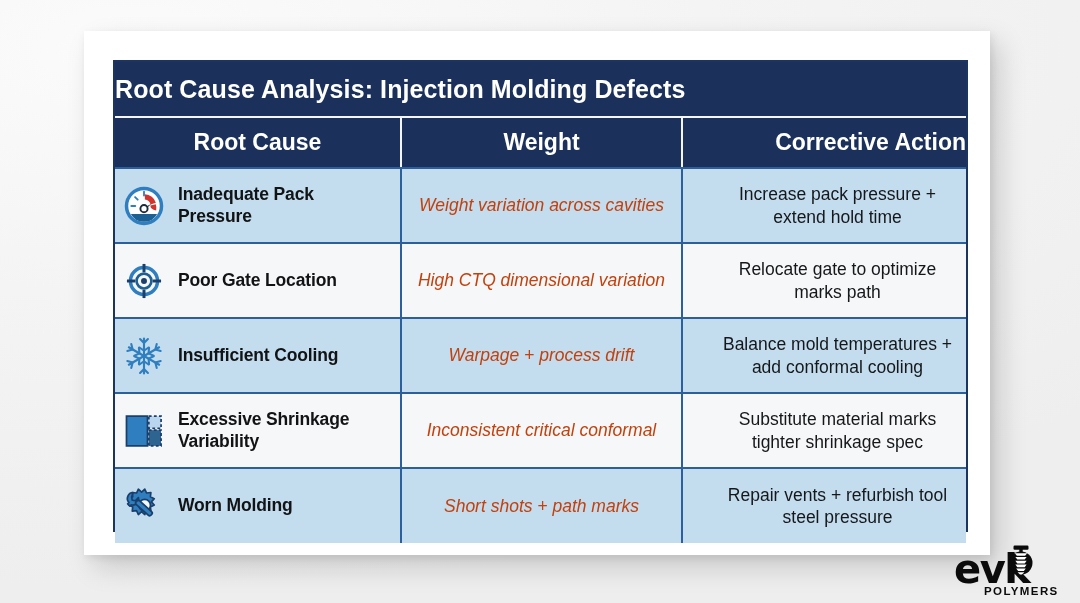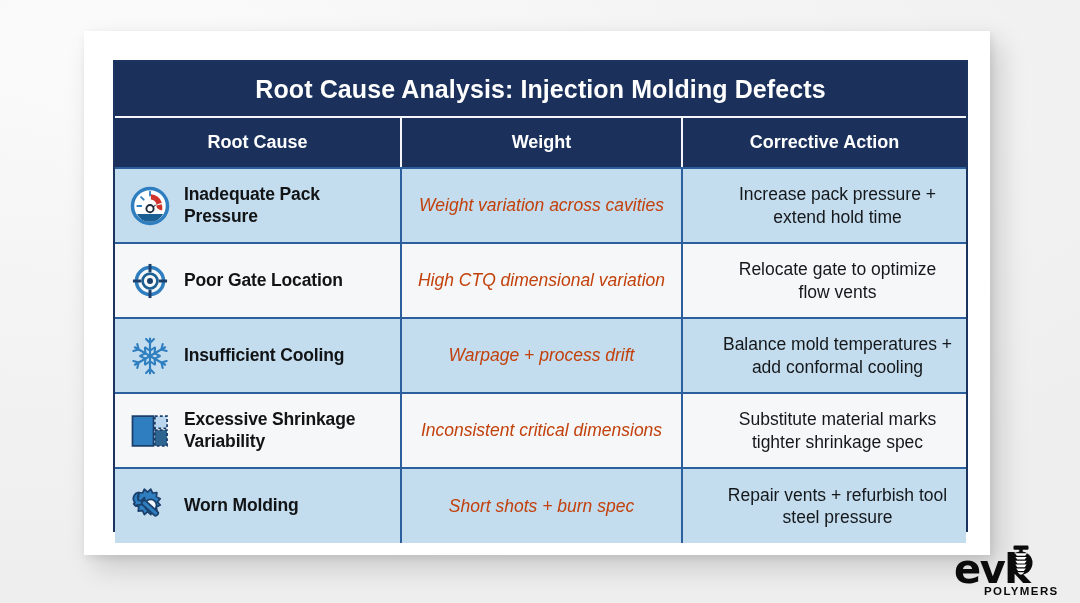--- a/index.html
+++ b/index.html
@@ -48,40 +48,40 @@
     width: 100%;
     height: 100%;
     border-collapse: collapse;
     table-layout: fixed;
   }
 
   
   .title-bar td {
     background: #1b315c;
     color: #ffffff;
-    text-align: center;
+    text-align: left;
     height: 55px;
     font-size: 25px;
     font-weight: bold;
     letter-spacing: 0.1px;
     border-bottom: 2px solid #f4f6fa;
   }
 
   
   .col-head th {
     background: #1b315c;
     color: #ffffff;
     text-align: center;
     height: 51px;
-    font-size: 18px;
+    font-size: 23px;
     font-weight: bold;
     border-right: 2px solid #f4f6fa;
     border-bottom: 2px solid #2c5f9e;
   }
-  .col-head th:last-child { border-right: none; }
+  .col-head th:last-child { border-right: none; text-align: right; }
 
   
   tbody tr { height: 75px; }
   tbody tr.shade td { background: #c3dcee; }
   tbody tr.plain td { background: #f6f7f8; }
 
   tbody td {
     border-right: 2px solid #2c5f9e;
     border-bottom: 2px solid #2c5f9e;
     padding: 6px 12px;
@@ -89,21 +89,21 @@
   }
   tbody td:last-child { border-right: none; padding-left: 38px; }
   tbody tr:last-child td { border-bottom: none; }
 
   
   col.c1 { width: 286px; }
   col.c2 { width: 281px; }
   col.c3 { width: 284px; }
 
   
-  .cause-cell { padding-left: 14px; }
+  .cause-cell { padding-left: 8px; }
   .cause-inner {
     display: flex;
     align-items: center;
     gap: 13px;
   }
   .cause-icon {
     flex: 0 0 auto;
     width: 42px;
     height: 42px;
     display: block;
@@ -233,21 +233,21 @@
                 <line x1="24" y1="34" x2="24" y2="43.5"></line>
                 <line x1="4.5" y1="24" x2="14" y2="24"></line>
                 <line x1="34" y1="24" x2="43.5" y2="24"></line>
               </g>
               <circle cx="24" cy="24" r="3.4" fill="#1b3f6b"></circle>
             </svg>
             <span class="cause-label">Poor Gate Location</span>
           </div>
         </td>
         <td class="symptom-cell">High CTQ dimensional variation</td>
-        <td class="action-cell">Relocate gate to optimize flow vents</td>
+        <td class="action-cell">Relocate gate to optimize marks path</td>
       </tr>
 
       <tr class="shade">
         <td class="cause-cell">
           <div class="cause-inner">
             <svg class="cause-icon" viewBox="0 0 48 48">
               <g fill="none" stroke="#2f7fc0" stroke-width="2.4" stroke-linecap="round" stroke-linejoin="round">
                 <g>
                   <line x1="24" y1="4" x2="24" y2="44"></line>
                   <path d="M24 9 L19.5 4.6 M24 9 L28.5 4.6"></path>
@@ -282,37 +282,37 @@
         <td class="cause-cell">
           <div class="cause-inner">
             <svg class="cause-icon" viewBox="0 0 48 48">
               <rect x="4" y="7" width="24" height="34" fill="#2f7fc0" stroke="#1b3f6b" stroke-width="2"></rect>
               <rect x="29.5" y="7" width="14" height="14" fill="#b9d6ee" stroke="#1b3f6b" stroke-width="2" stroke-dasharray="3.2 2.6"></rect>
               <rect x="29.5" y="23" width="14" height="18" fill="#2d6490" stroke="#1b3f6b" stroke-width="2" stroke-dasharray="3.2 2.6"></rect>
             </svg>
             <span class="cause-label">Excessive Shrinkage Variability</span>
           </div>
         </td>
-        <td class="symptom-cell">Inconsistent critical dimensions</td>
+        <td class="symptom-cell">Inconsistent critical conformal</td>
         <td class="action-cell">Substitute material marks tighter shrinkage spec</td>
       </tr>
 
       <tr class="shade">
         <td class="cause-cell">
           <div class="cause-inner">
             <svg class="cause-icon" viewBox="0 0 48 48">
               <path d="M28 6 l2.2 4.6 5.1 -0.6 -0.6 5.1 4.6 2.2 -3.4 3.8 3.4 3.8 -4.6 2.2 0.6 5.1 -5.1 -0.6 -2.2 4.6 -3.8 -3.4 -3.8 3.4 -2.2 -4.6 -5.1 0.6 0.6 -5.1 -4.6 -2.2 3.4 -3.8 -3.4 -3.8 4.6 -2.2 -0.6 -5.1 5.1 0.6 2.2 -4.6 3.8 3.4 z" transform="translate(-2,-1) scale(0.96)" fill="#2f7fc0" stroke="#1b3f6b" stroke-width="2" stroke-linejoin="round"></path>
               <circle cx="24.8" cy="23.1" r="6.6" fill="#f3f8fc" stroke="#1b3f6b" stroke-width="2"></circle>
               <path d="M13.6 6.6 a6.6 6.6 0 0 0 -4.5 11.2 l-1.6 1.6 2.6 2.6 1.6 -1.6 a6.6 6.6 0 0 0 8.1 -8.1 l-3.5 3.5 -3.6 -0.6 -0.6 -3.6 z" transform="translate(-2.2,2.2)" fill="#2f7fc0" stroke="#1b3f6b" stroke-width="2" stroke-linejoin="round"></path>
               <rect x="12.4" y="23.6" width="23" height="5.6" rx="2.4" transform="rotate(42 24 26.4)" fill="#2f7fc0" stroke="#1b3f6b" stroke-width="2"></rect>
             </svg>
             <span class="cause-label">Worn Molding</span>
           </div>
         </td>
-        <td class="symptom-cell">Short shots + burn spec</td>
+        <td class="symptom-cell">Short shots + path marks</td>
         <td class="action-cell">Repair vents + refurbish tool steel pressure</td>
       </tr>
     </tbody>
   </table>
 </div>
 
 <div id="logo">
   <span class="wordmark">evk</span>
   <svg class="screw" viewBox="0 0 26 38">
     <circle cx="13" cy="19" r="11.5" fill="#0b0b0b"></circle>

